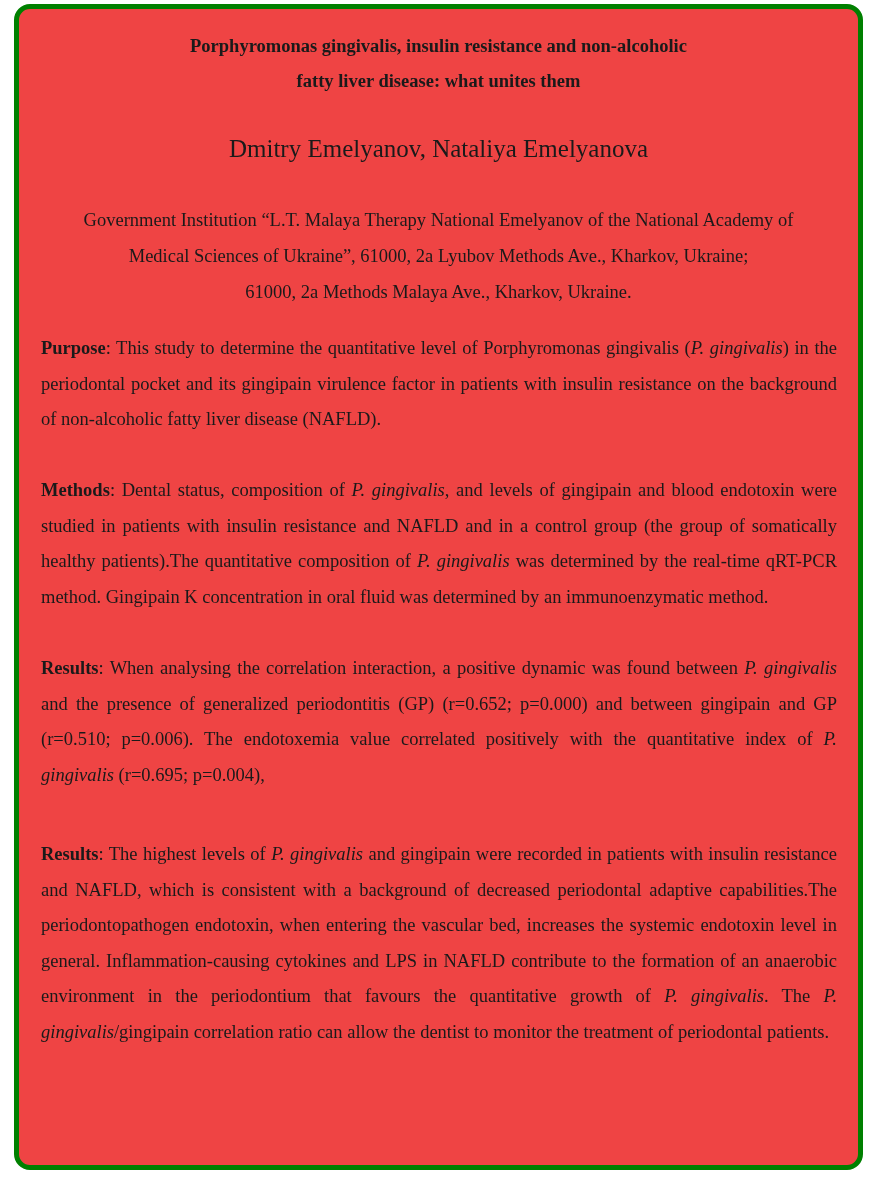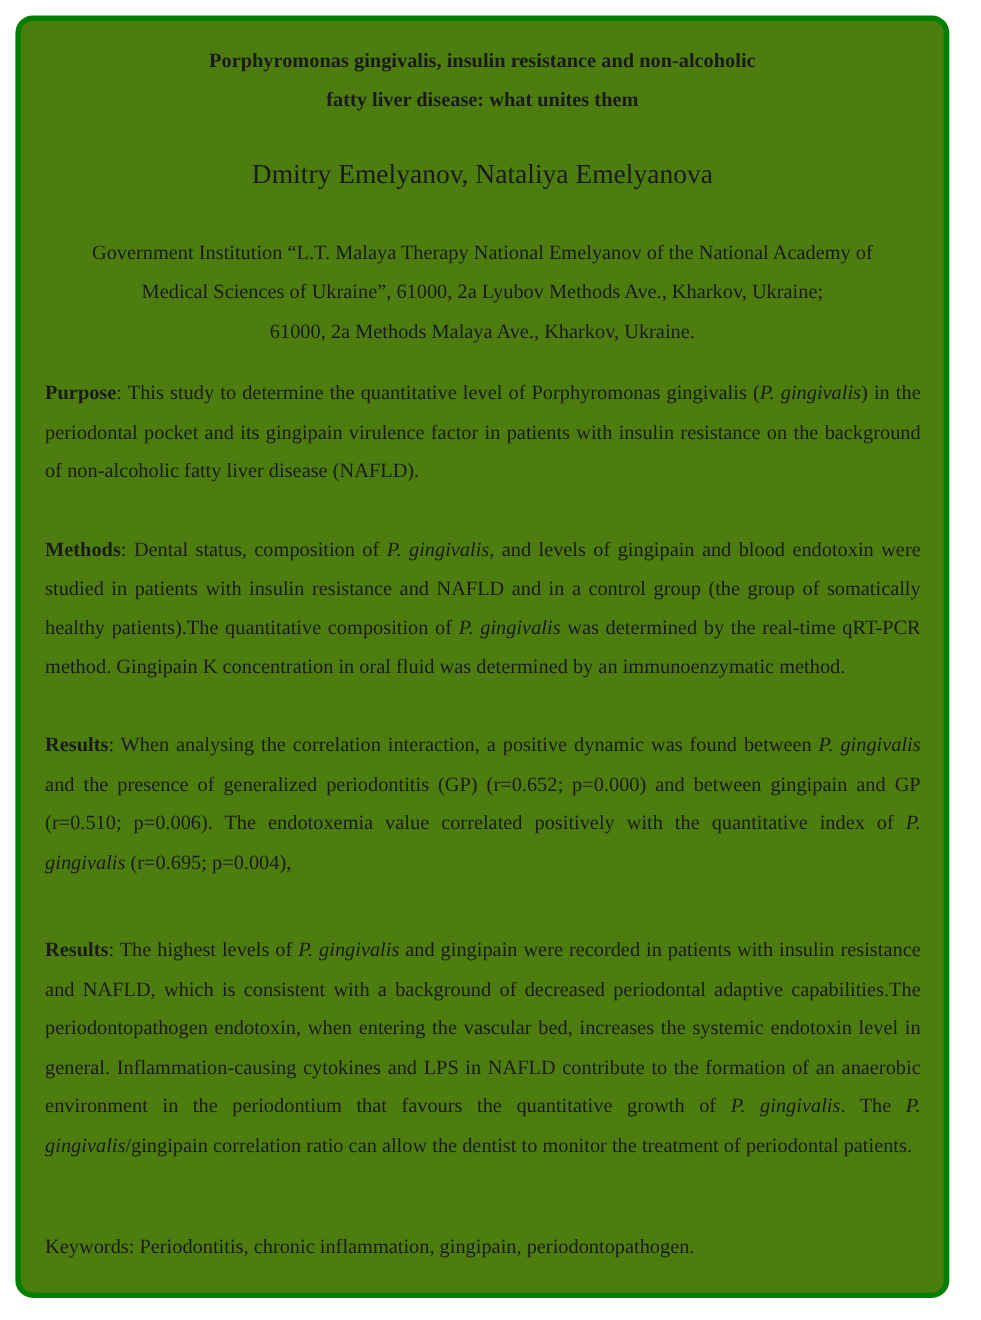--- a/index.html
+++ b/index.html
@@ -11,26 +11,26 @@
       width: 892px;
       height: 1200px;
       position: relative;
       overflow: hidden;
       font-family: "Liberation Serif", "DejaVu Serif", serif;
       color: #1a1a1a;
     }
     .frame {
       position: absolute;
       left: 14px;
-      top: 14px;
+      top: 4px;
       width: 839px;
       height: 1156px;
       border: 5px solid #008000;
       border-radius: 16px;
-      background: #4d7c0f;
+      background: #ef4444;
     }
     .title {
       position: absolute;
       left: 0;
       right: 0;
       top: 20px;
       text-align: center;
       font-weight: bold;
       font-size: 18.5px;
       line-height: 35px;
@@ -92,15 +92,14 @@
   </p>
 
   <p class="body-block b1"><span class="lbl">Purpose</span><span>: This study to determine the quantitative level of Porphyromonas gingivalis (</span><i>P. gingivalis</i><span>) in the periodontal pocket and its gingipain virulence factor in patients with insulin resistance on the background of non-alcoholic fatty liver disease (NAFLD).</span></p>
 
   <p class="body-block b2"><span class="lbl">Methods</span><span>: Dental status, composition of </span><i>P. gingivalis</i><span>, and levels of gingipain and blood endotoxin were studied in patients with insulin resistance and NAFLD and in a control group (the group of somatically healthy patients).The quantitative composition of </span><i>P. gingivalis</i><span> was determined by the real-time qRT-PCR method. Gingipain K concentration in oral fluid was determined by an immunoenzymatic method.</span></p>
 
   <p class="body-block b3"><span class="lbl">Results</span><span>: When analysing the correlation interaction, a positive dynamic was found between </span><i>P. gingivalis</i><span> and the presence of generalized periodontitis (GP) (r=0.652; p=0.000) and between gingipain and GP (r=0.510; p=0.006). The endotoxemia value correlated positively with the quantitative index of </span><i>P. gingivalis</i><span> (r=0.695; p=0.004),</span></p>
 
   <p class="body-block b4"><span class="lbl">Results</span><span>: The highest levels of </span><i>P. gingivalis</i><span> and gingipain were recorded in patients with insulin resistance and NAFLD, which is consistent with a background of decreased periodontal adaptive capabilities.The periodontopathogen endotoxin, when entering the vascular bed, increases the systemic endotoxin level in general. Inflammation-causing cytokines and LPS in NAFLD contribute to the formation of an anaerobic environment in the periodontium that favours the quantitative growth of </span><i>P. gingivalis</i><span>. The </span><i>P. gingivalis</i><span>/gingipain correlation ratio can allow the dentist to monitor the treatment of periodontal patients.</span></p>
 
-  <p class="body-block b5">Keywords: Periodontitis, chronic inflammation, gingipain, periodontopathogen.</p>
 
 </div>
 
 </body></html>

